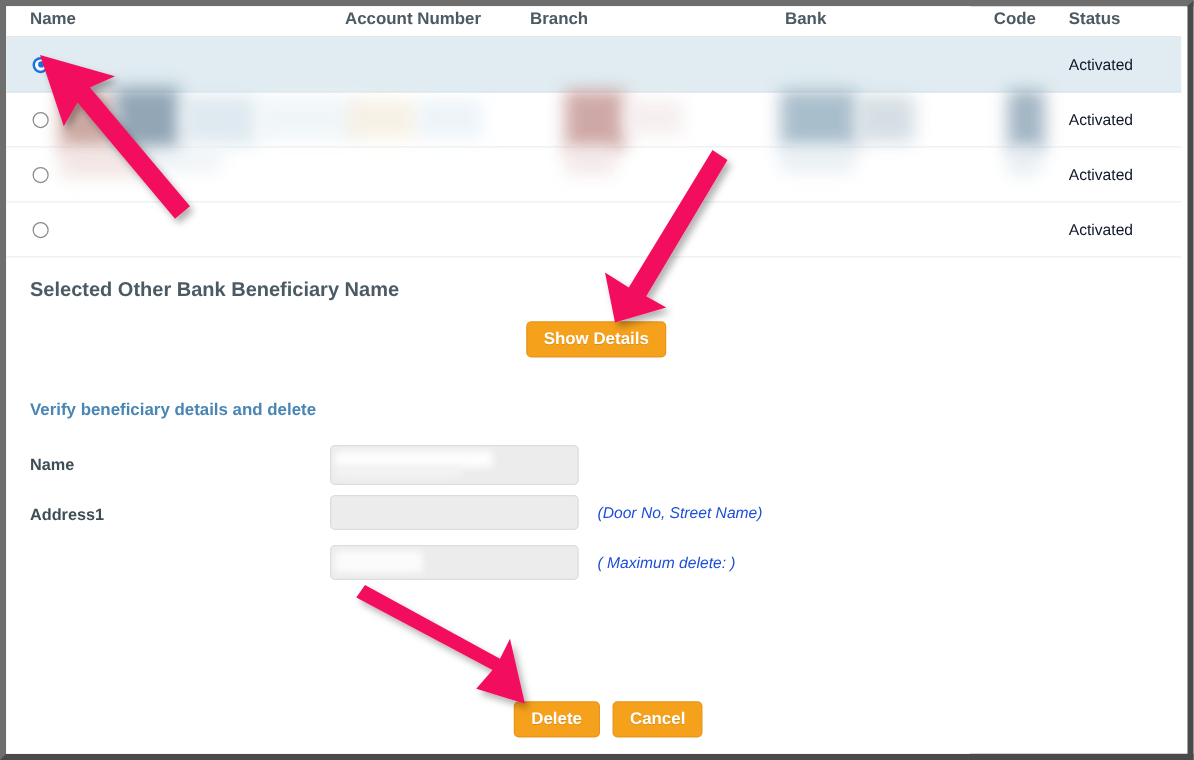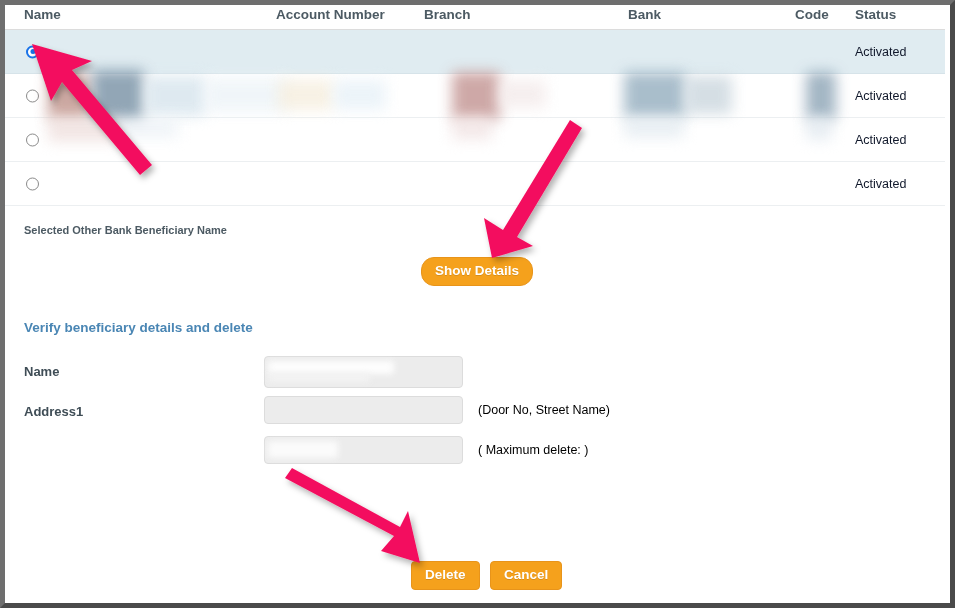--- a/index.html
+++ b/index.html
@@ -119,42 +119,41 @@
     border-radius: 2px;
     filter: blur(7px);
     opacity: 0.85;
   }
 
   
   .selected-label {
     position: absolute;
     left: 24px;
     top: 224px;
-    font-size: 11px;
+    font-size: 16px;
     font-weight: bold;
     color: #4c5a63;
   }
   .btn {
     font-family: "Liberation Sans", sans-serif;
     font-size: 13.5px;
     font-weight: bold;
     color: #ffffff;
     background: #f5a11c;
     border: 1px solid #e8941a;
     border-radius: 4px;
     padding: 6px 13px 7px;
     cursor: pointer;
     line-height: 1;
     text-shadow: 0 1px 0 rgba(0,0,0,0.12);
   }
   .btn-show-details {
     position: absolute;
     left: 421px;
     top: 257px;
-    border-radius: 13px;
   }
 
   .verify-heading {
     position: absolute;
     left: 24px;
     top: 320px;
     font-size: 13.5px;
     font-weight: bold;
     color: #4a86b4;
   }
@@ -197,21 +196,22 @@
     font-size: 13px;
     color: #555;
     padding: 0 8px;
   }
   .form-input.tall { height: 32px; }
   .form-hint {
     position: absolute;
     left: 478px;
     top: 7px;
     font-size: 12.5px;
-    color: #000000;
+    font-style: italic;
+    color: #1d4ed8;
     white-space: nowrap;
   }
   .input-redact {
     position: absolute;
     background: #f7f7f7;
     filter: blur(3px);
     border-radius: 2px;
     pointer-events: none;
   }
 

